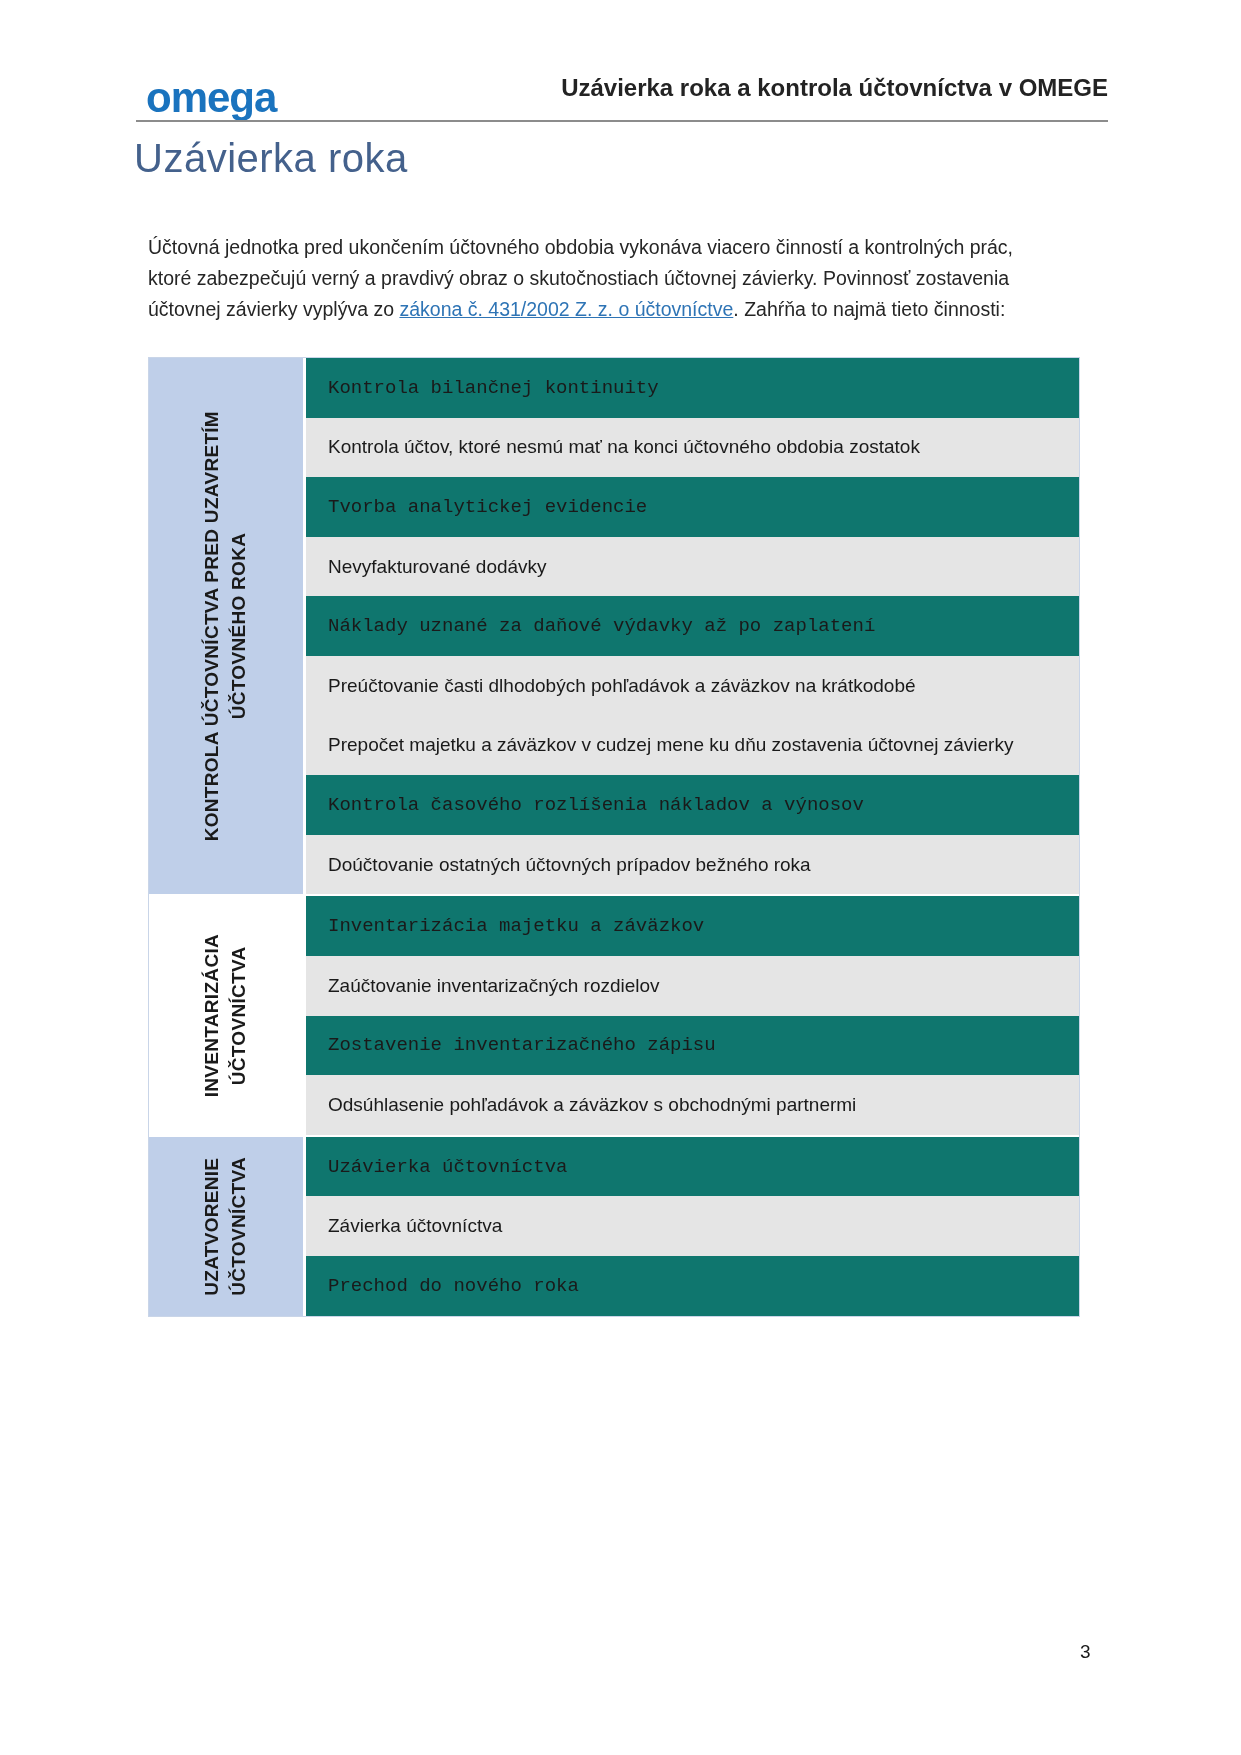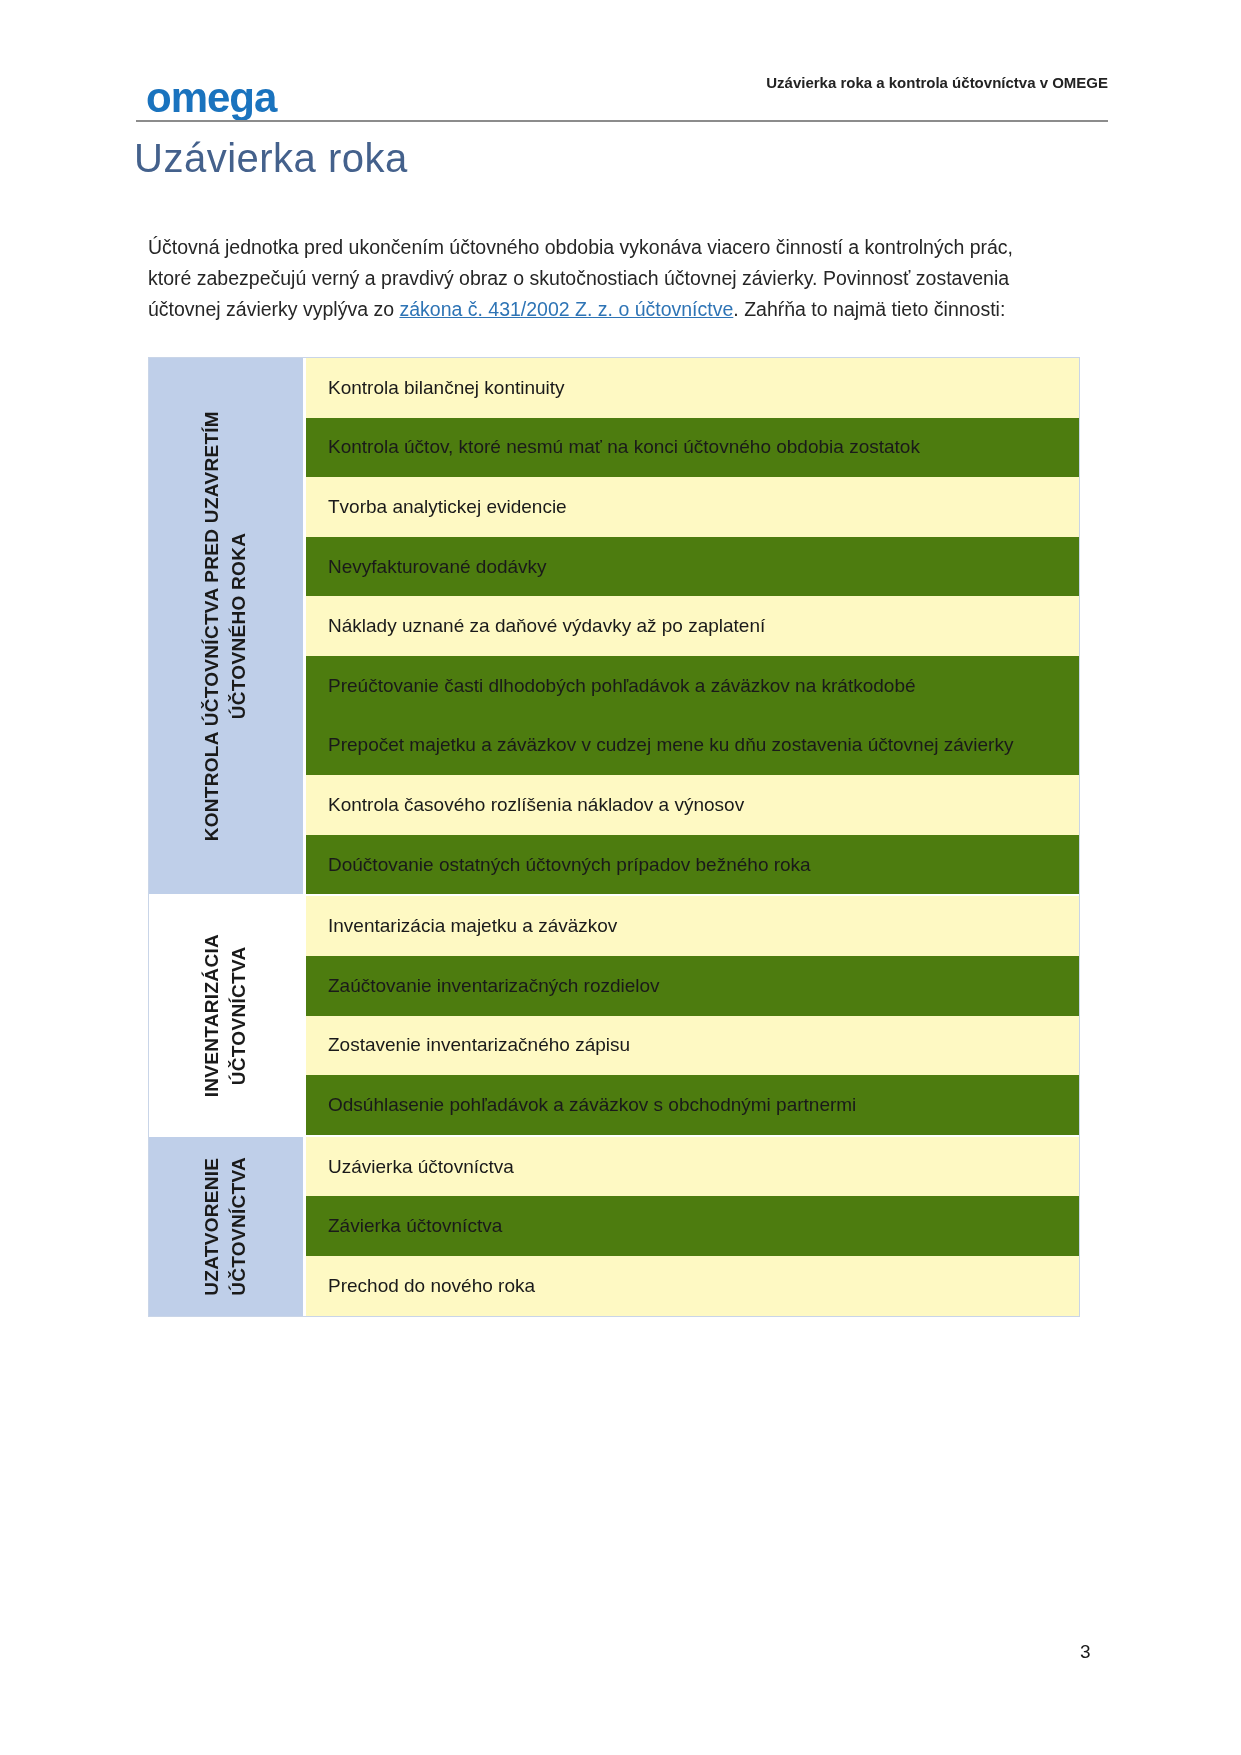--- a/index.html
+++ b/index.html
@@ -14,21 +14,21 @@
   .page { position:absolute; inset:0; }
 
   
   .logo {
     position:absolute; left:146px; top:74px;
     font-size:42px; font-weight:700; letter-spacing:-1px;
     color:#1a73be;
   }
   .header-title {
     position:absolute; right:133px; top:74px;
-    font-size:15px; font-weight:600; color:#232323;
+    font-size:24px; font-weight:600; color:#232323;
   }
   .header-rule {
     position:absolute; left:136px; top:120px;
     width:972px; height:2px; background:#8c8c8c;
   }
 
   
   .page-title {
     position:absolute; left:134px; top:136px;
     font-size:40px; font-weight:300; color:#44618c;
@@ -70,22 +70,22 @@
     line-height:1.4; letter-spacing:0.3px;
   }
   .rows { flex:1; display:flex; flex-direction:column; }
   .row {
     height:59.6px;
     display:flex; align-items:center;
     padding-left:22px;
     font-size:19px; color:#1a1a1a;
     box-sizing:border-box;
   }
-  .row.blue { background:#4d7c0f; }
-  .row.white { background:#fef9c3; }
+  .row.blue { background:#e5e5e5; }
+  .row.white { background:#0f766e;font-family:Liberation Mono, monospace; }
 
   .page-number {
     position:absolute; left:1080px; top:1641px;
     font-size:19px; color:#1a1a1a;
   }
 </style>
 </head>
 <body>
 
 <div class="page">

